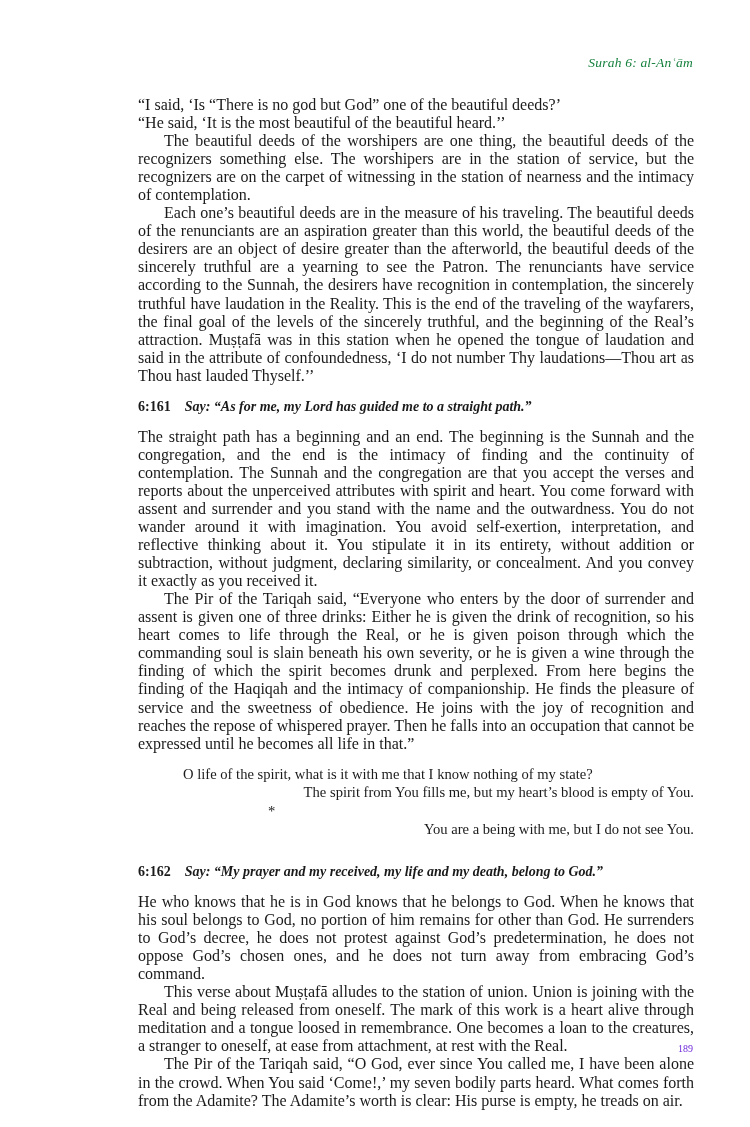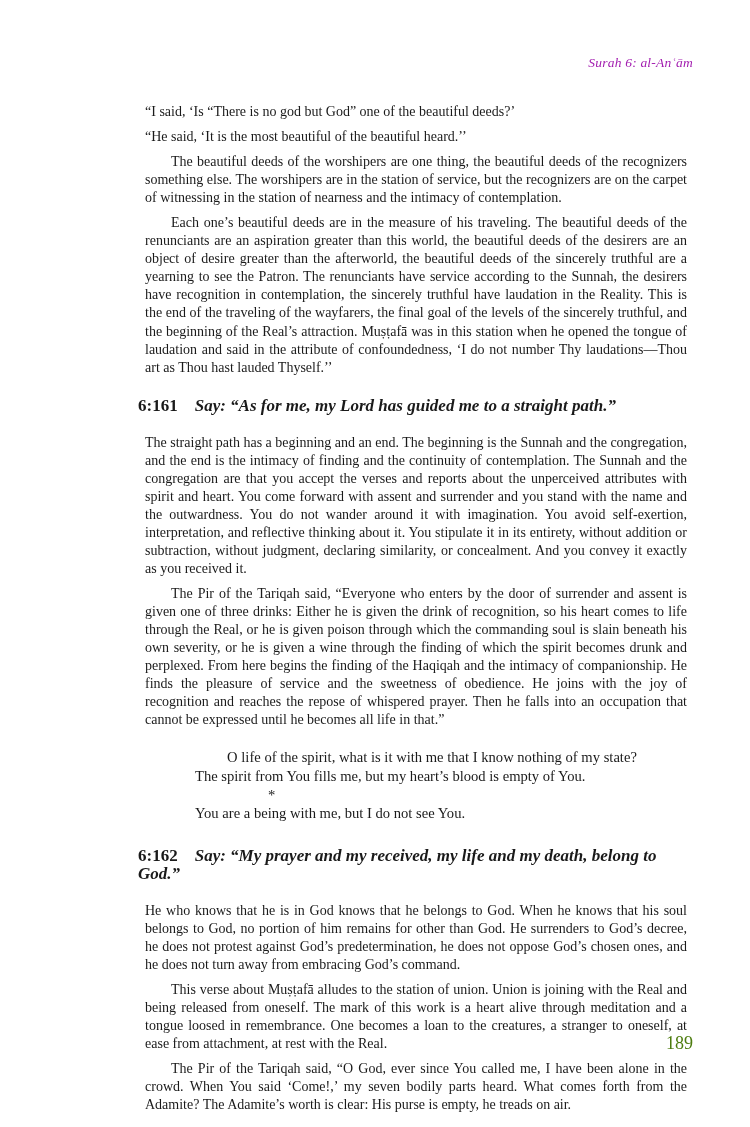--- a/index.html
+++ b/index.html
@@ -19,50 +19,50 @@
     overflow: hidden;
     box-sizing: border-box;
   }
   .running-head {
     position: absolute;
     top: 55px;
     right: 57px;
     font-style: italic;
     font-size: 13.5px;
     letter-spacing: 0.2px;
-    color: #a21caf;
+    color: #15803d;
     white-space: nowrap;
   }
   .content {
     position: absolute;
     top: 96px;
     left: 138px;
     width: 556px;
   }
   p.para {
-    margin: 7px;
-    font-size: 14px;
+    margin: 0;
+    font-size: 16px;
     line-height: 18.05px;
     text-align: justify;
     text-justify: inter-word;
     hyphens: manual;
     -webkit-hyphens: manual;
   }
   p.para.indent {
     text-indent: 26px;
   }
   p.para.noindent {
     text-indent: 0;
   }
   p.para.nojust {
     text-align: left;
   }
   .verse-head {
     margin: 0;
-    font-size: 17px;
+    font-size: 14px;
     line-height: 18.05px;
     padding-top: 13px;
     padding-bottom: 12px;
     text-align: left;
   }
   .verse-head .vnum {
     font-weight: bold;
   }
   .verse-head .vtext {
     font-weight: bold;
@@ -72,33 +72,33 @@
     margin: 0;
     padding-top: 12px;
     padding-bottom: 11px;
   }
   .poem .line {
     font-size: 14.6px;
     line-height: 18.6px;
     text-align: left;
     white-space: nowrap;
   }
-  .poem .line.l1 { margin-left: 32px; text-align: center; }
-  .poem .line.l2 { margin-left: 57px; }
+  .poem .line.l1 { margin-left: 45px; }
+  .poem .line.l2 { margin-left: 57px; text-align: right; }
   .poem .sep {
     margin-left: 130px;
     font-size: 14.6px;
     line-height: 18.6px;
   }
   .folio {
     position: absolute;
     right: 57px;
     bottom: 73px;
-    font-size: 18px;
-    color: #4d7c0f;
+    font-size: 10px;
+    color: #6d28d9;
   }
 </style>
 </head>
 <body>
 
 <div class="page">
 
   <div class="running-head">Surah 6: al-Anʿām</div>
 
   <div class="content">

